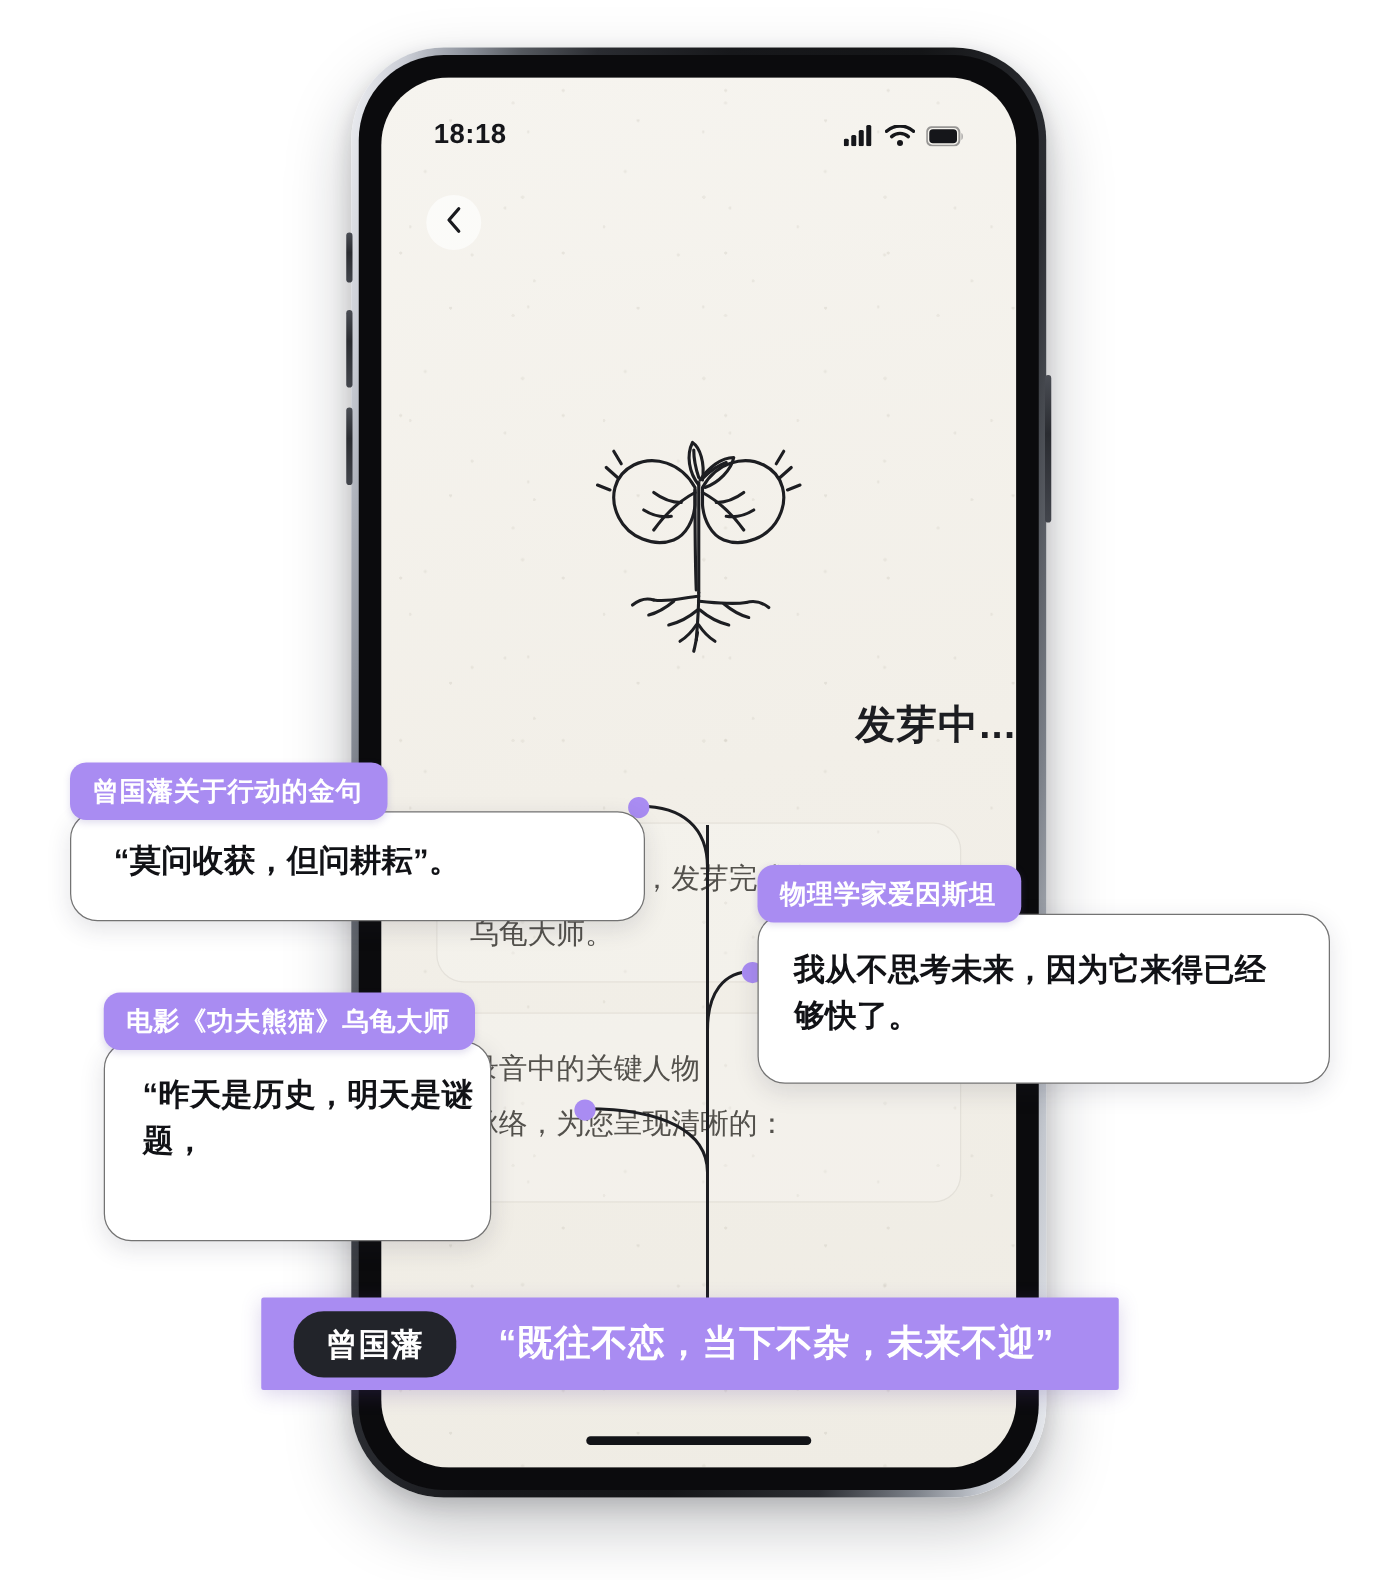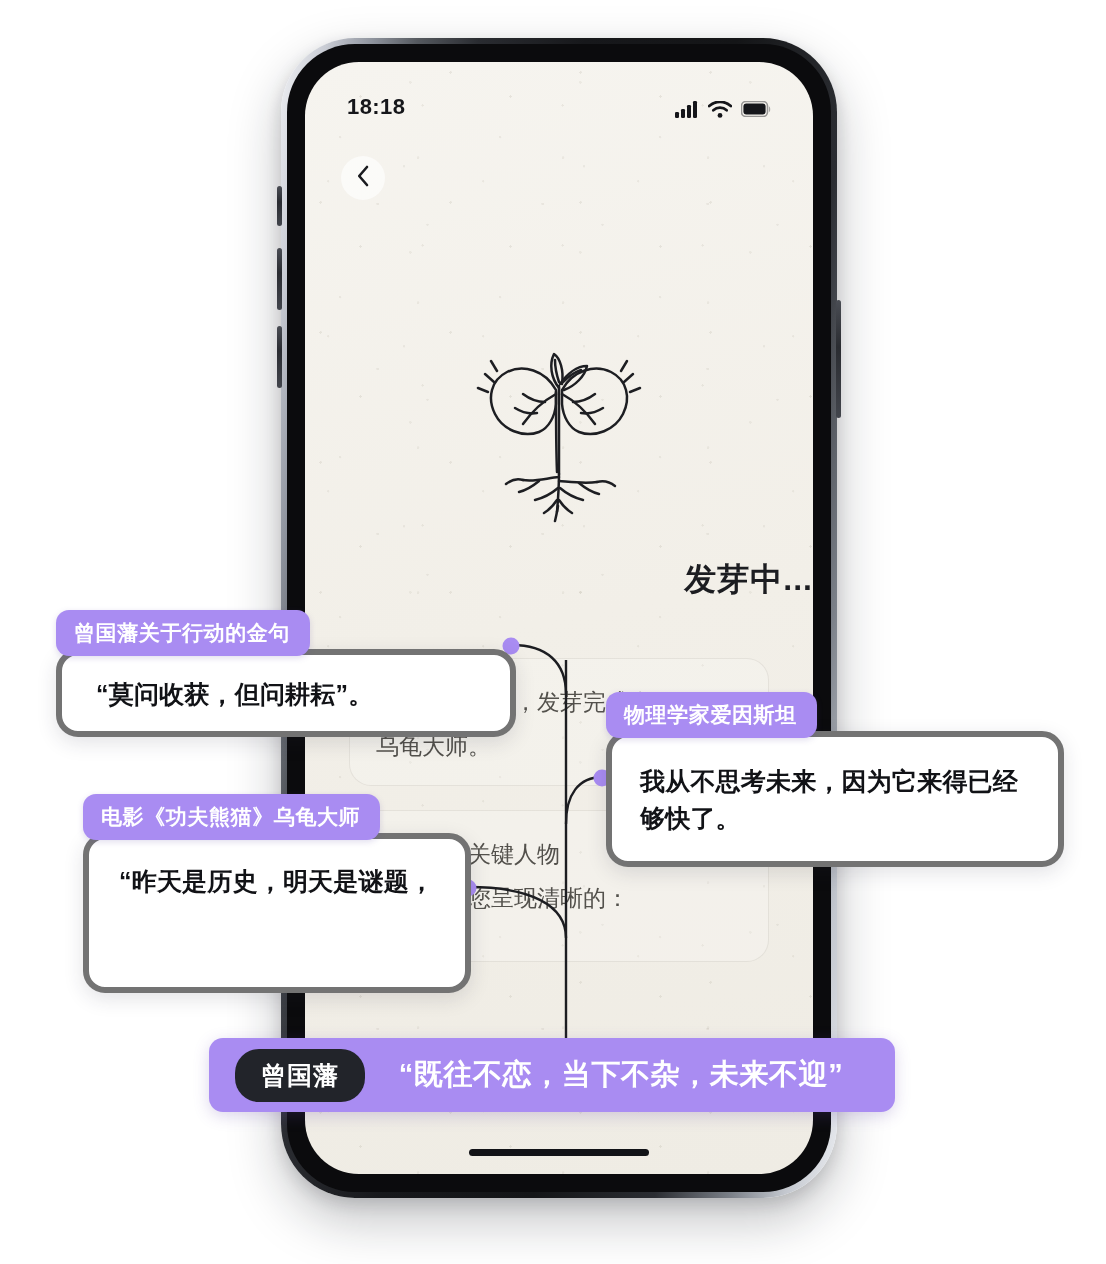--- a/index.html
+++ b/index.html
@@ -184,51 +184,51 @@
     padding: 9px 20px 9px 18px;
     border-radius: 13px;
     box-shadow: 0 2px 6px rgba(90,70,160,0.18);
     white-space: nowrap;
   }
   .callout-body {
     position: relative;
     z-index: 2;
     margin-top: -7px;
     background: #ffffff;
-    border: 6px solid #737373;
+    border: 1px solid #737373;
     border-radius: 22px;
     box-shadow: 0 6px 20px rgba(40,40,60,0.13);
     box-sizing: border-box;
   }
   .callout-text {
     font-size: 25px;
     font-weight: bold;
     color: #111216;
     line-height: 37px;
     letter-spacing: 0.2px;
   }
 
   #callout-zengguofan-action { left: 56px; top: 610px; width: 460px; }
   #callout-zengguofan-action .callout-body { width: 460px; height: 88px; padding: 21px 0 0 34px; }
 
   #callout-einstein { left: 606px; top: 692px; width: 458px; }
   #callout-einstein .callout-body { width: 458px; height: 136px; padding: 26px 16px 0 28px; }
 
   #callout-kungfupanda { left: 83px; top: 794px; width: 385px; }
-  #callout-kungfupanda .callout-body { width: 388px; height: 160px; padding: 24px 0 0 30px; }
+  #callout-kungfupanda .callout-body { width: 310px; height: 160px; padding: 24px 0 0 30px; }
 
   
   #bottom-banner {
     position: absolute;
     left: 209px;
     top: 1038px;
     width: 686px;
     height: 74px;
     background: #a98cf2;
-    border-radius: 14px;
+    border-radius: 2px;
     display: flex;
     align-items: center;
     padding-left: 26px;
     box-shadow: 0 4px 16px rgba(95,70,170,0.22);
     box-sizing: border-box;
   }
   #bottom-banner-tag {
     background: #22242a;
     color: #ffffff;
     font-size: 25px;

